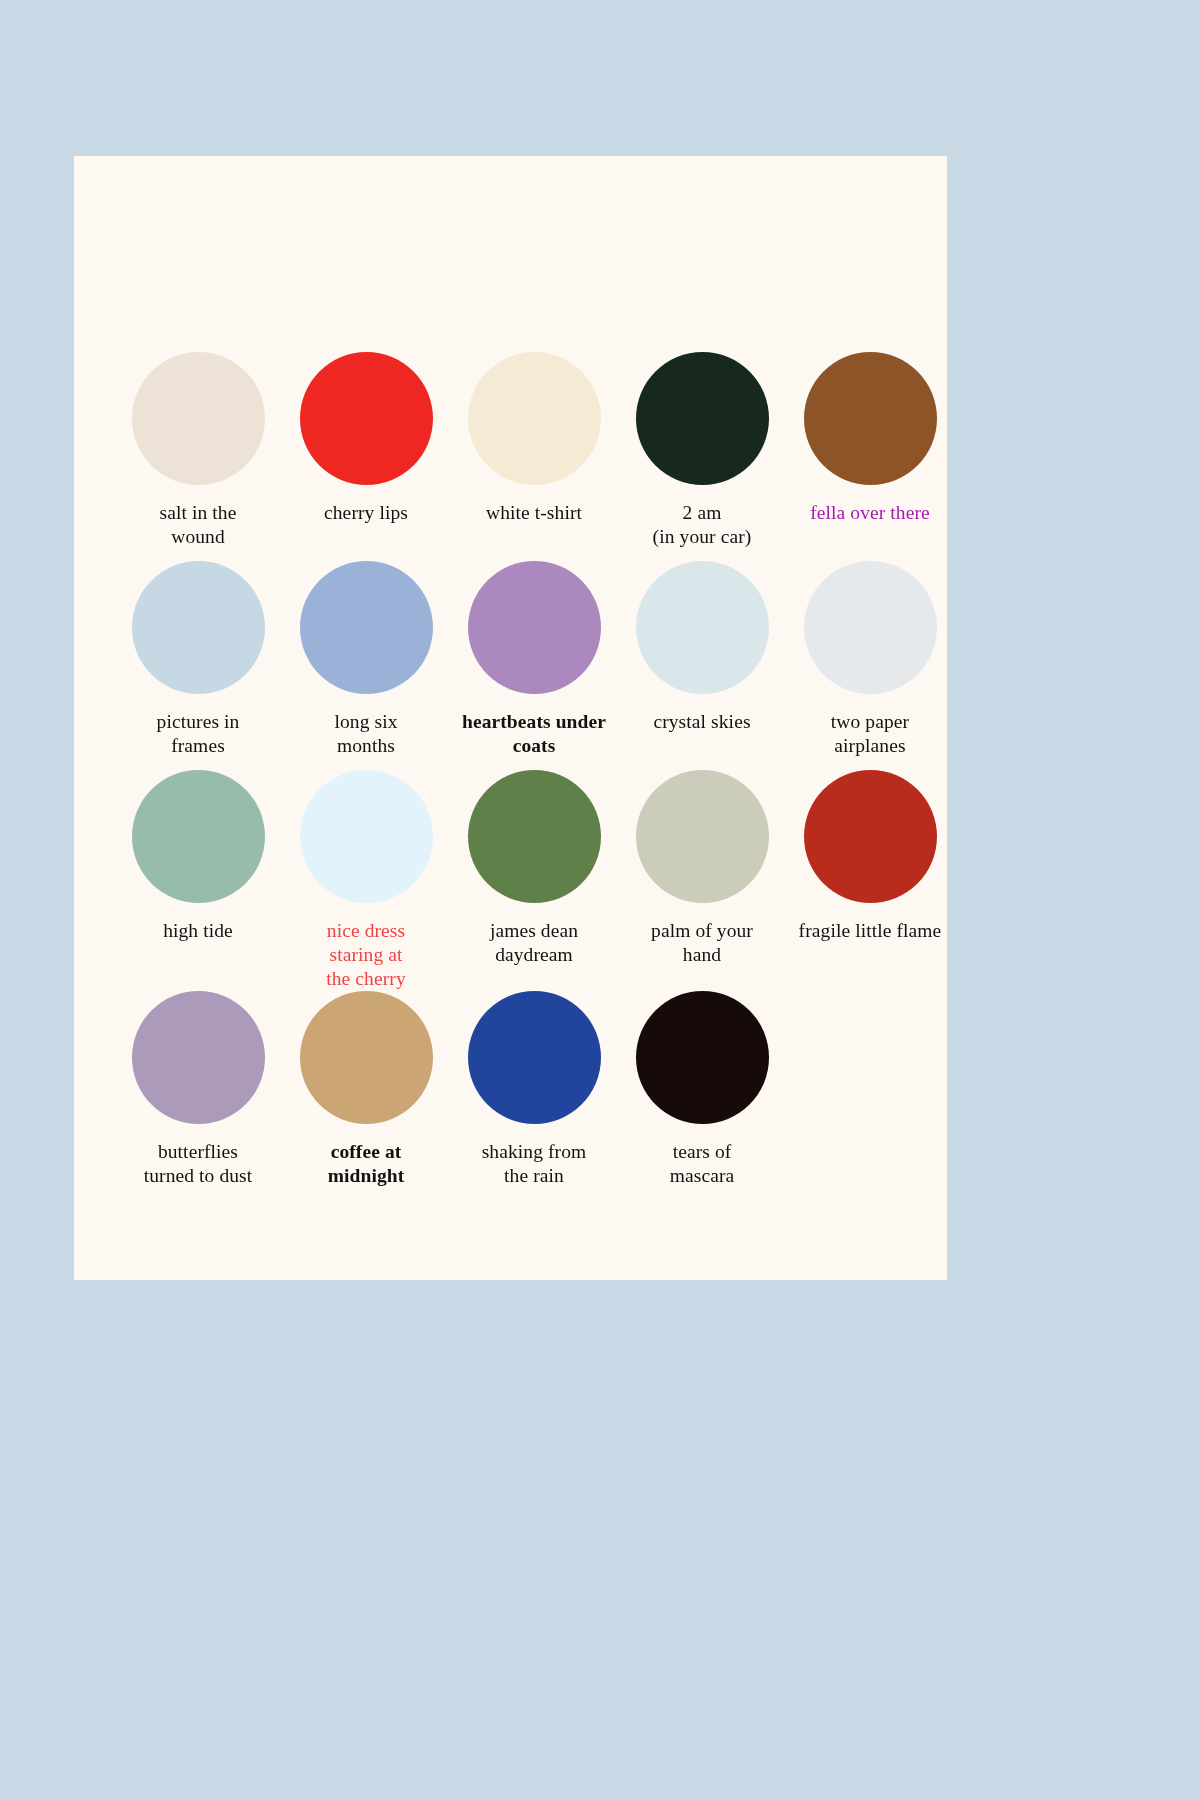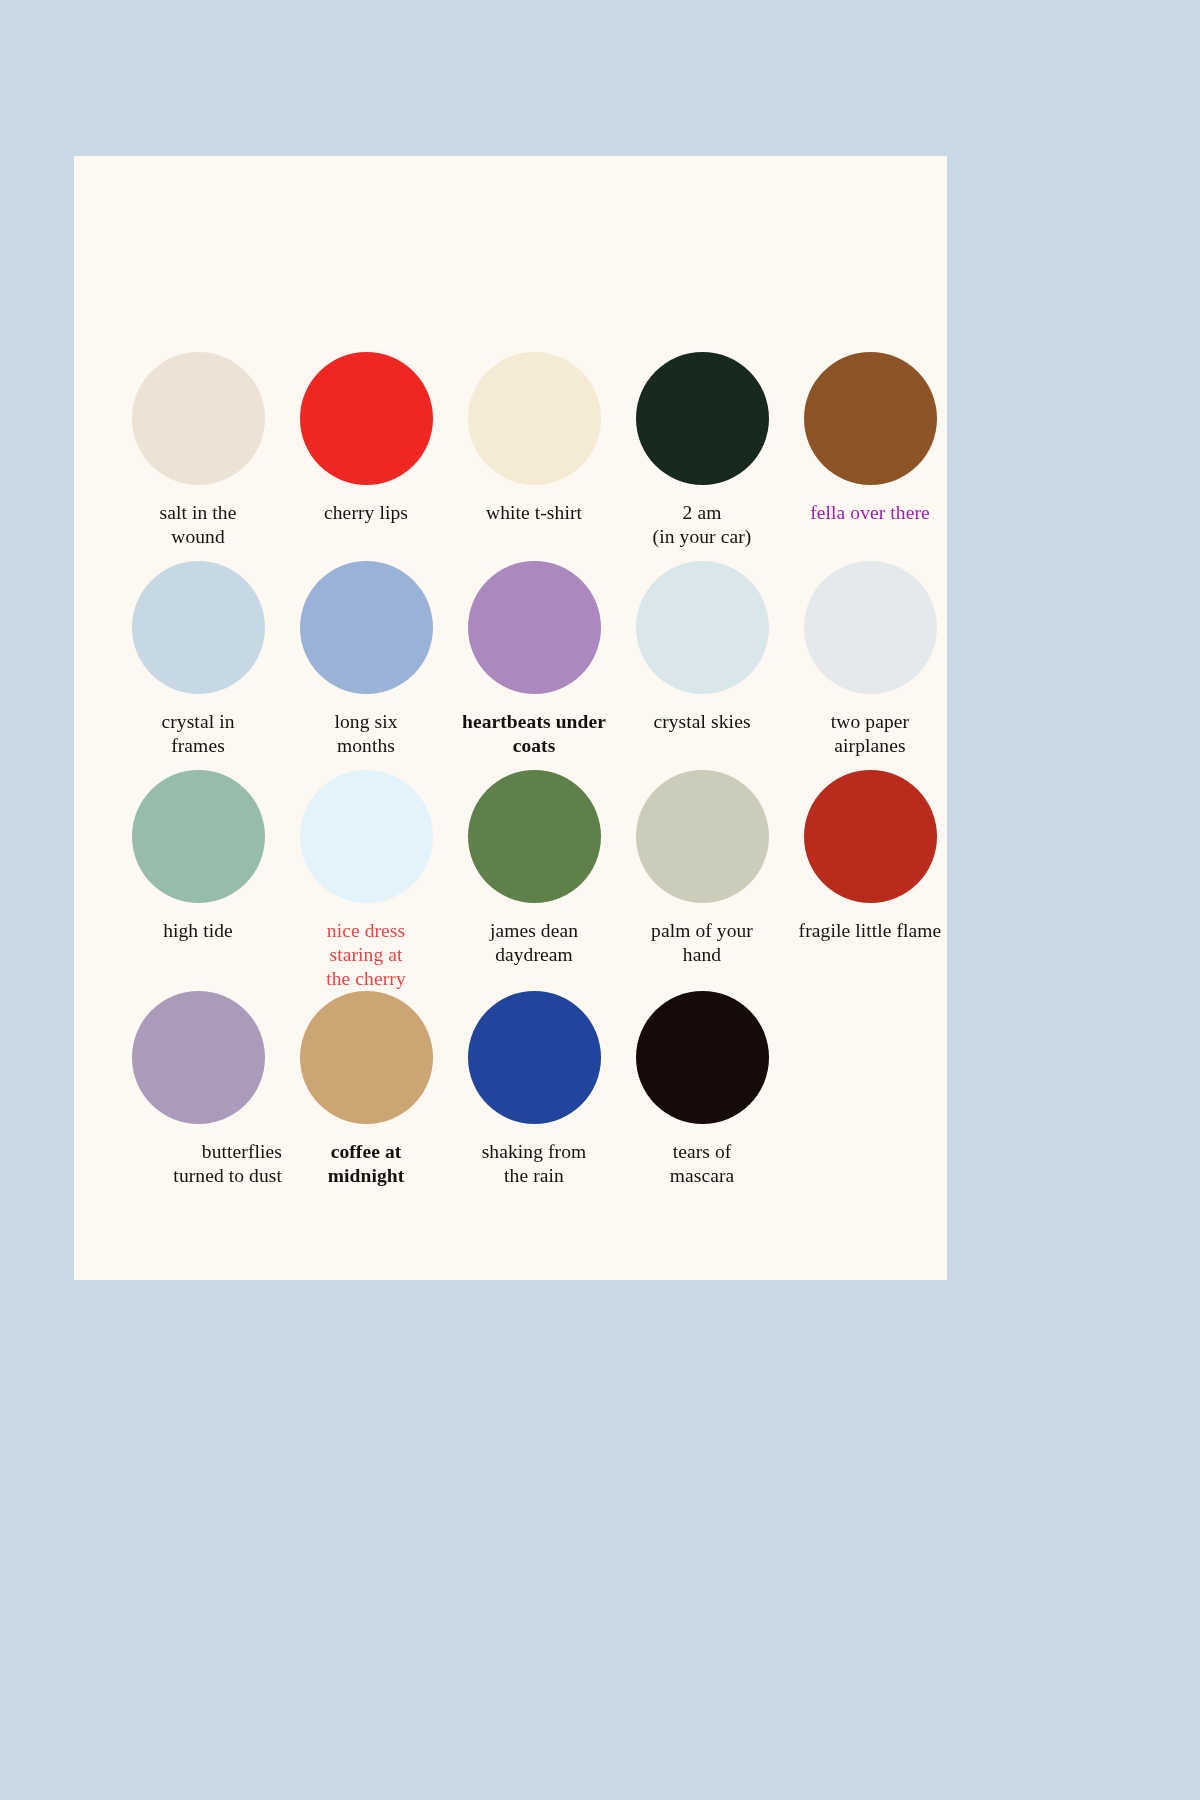--- a/index.html
+++ b/index.html
@@ -95,21 +95,21 @@
         </div>
         <div class="swatch-cell">
           <div class="swatch-dot" style="background: rgb(141, 85, 39);"></div>
           <div class="swatch-label" style="color: #a21caf;">
             <div>fella over there</div>
           </div>
         </div>
         <div class="swatch-cell">
           <div class="swatch-dot" style="background: rgb(198, 216, 228);"></div>
           <div class="swatch-label" style="color: rgb(20, 17, 15);">
-            <div>crystal in</div>
+            <div>pictures in</div>
             <div>frames</div>
           </div>
         </div>
         <div class="swatch-cell">
           <div class="swatch-dot" style="background: rgb(155, 178, 216);"></div>
           <div class="swatch-label" style="color: rgb(20, 17, 15);">
             <div>long six</div>
             <div>months</div>
           </div>
         </div>
@@ -162,21 +162,21 @@
           </div>
         </div>
         <div class="swatch-cell">
           <div class="swatch-dot" style="background: rgb(185, 43, 29);"></div>
           <div class="swatch-label" style="color: rgb(20, 17, 15);">
             <div>fragile little flame</div>
           </div>
         </div>
         <div class="swatch-cell">
           <div class="swatch-dot" style="background: rgb(171, 154, 185);"></div>
-          <div class="swatch-label" style="color: rgb(20, 17, 15); text-align: right;">
+          <div class="swatch-label" style="color: rgb(20, 17, 15);">
             <div>butterflies</div>
             <div>turned to dust</div>
           </div>
         </div>
         <div class="swatch-cell">
           <div class="swatch-dot" style="background: rgb(203, 165, 116);"></div>
           <div class="swatch-label" style="color: rgb(20, 17, 15); font-weight: bold;">
             <div>coffee at</div>
             <div>midnight</div>
           </div>

